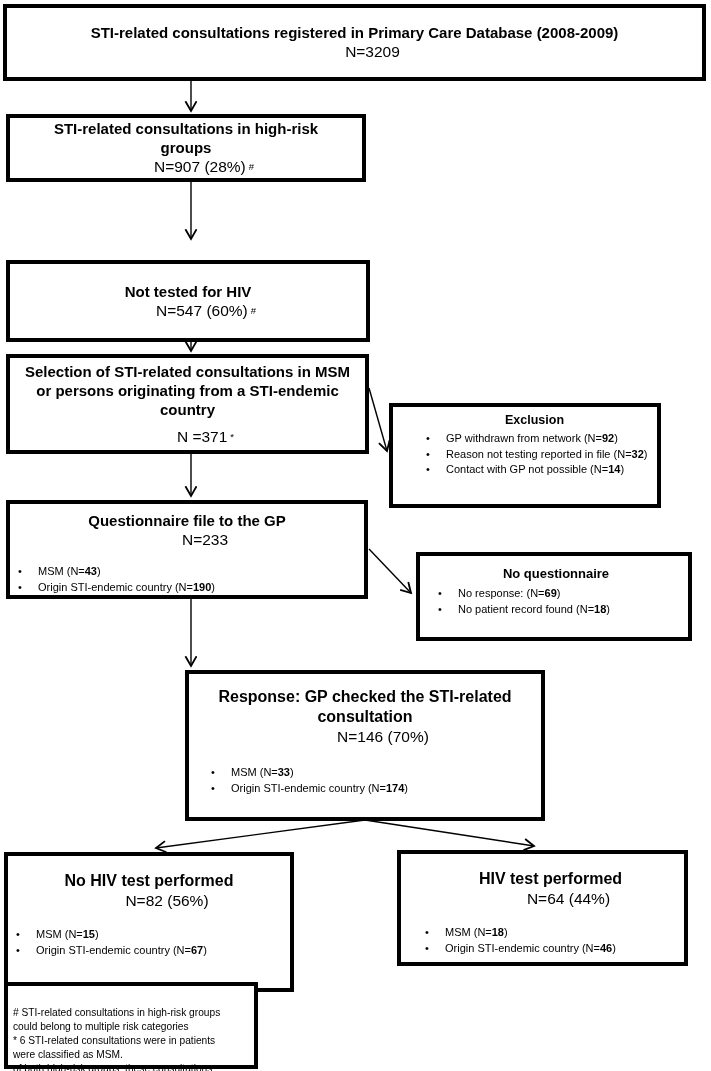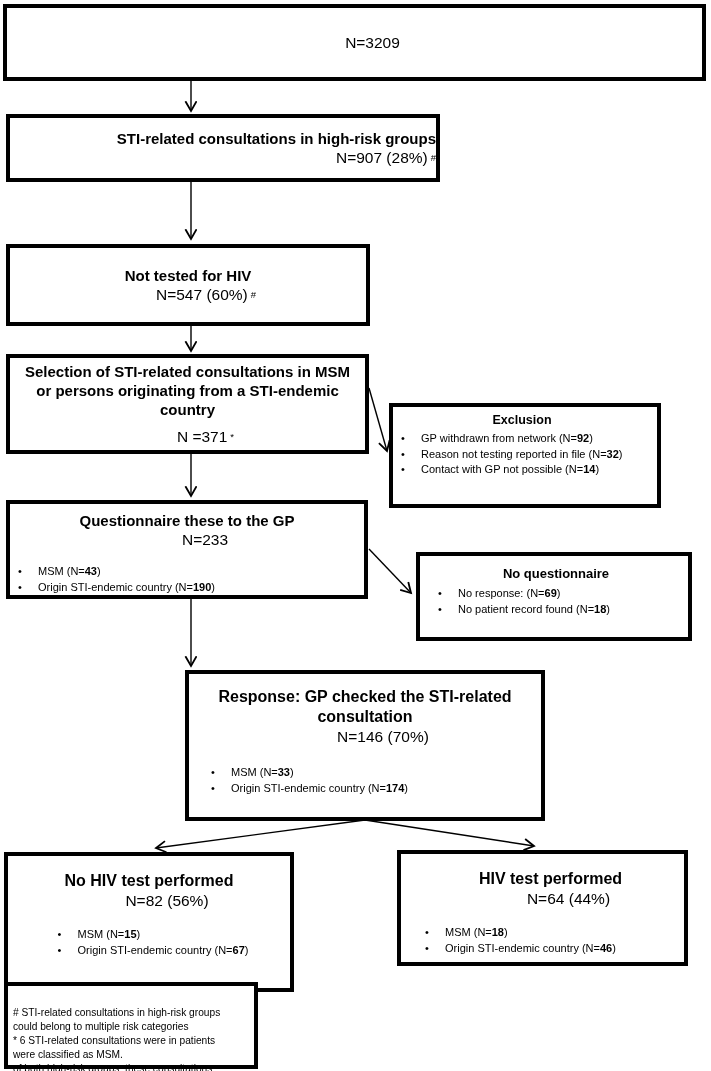--- a/index.html
+++ b/index.html
@@ -19,28 +19,28 @@
   .nline{text-align:center;font-size:15.5px;line-height:20px;font-weight:normal;white-space:nowrap;margin-left:36px;}
   .note-sym{font-size:9.5px;margin-left:3px;vertical-align:2px;}
   .bullets{text-align:left;font-size:11px;line-height:16px;}
   .brow{display:flex;align-items:flex-start;}
   .bdot{flex:none;width:20px;padding-left:8px;font-size:11px;}
   .btext{flex:1;}
   .btext b{font-weight:bold;}
 
   
   .b-registered{left:3px;top:4px;width:703px;height:77px;}
-  .b-highrisk{left:6px;top:114px;width:434px;height:68px;padding:0 0;align-items:flex-end;}
-  .b-nottested{left:6px;top:244px;width:364px;height:82px;}
+  .b-highrisk{left:6px;top:114px;width:360px;height:68px;padding:0 30px;}
+  .b-nottested{left:6px;top:260px;width:364px;height:82px;}
   .b-selection{left:6px;top:354px;width:363px;height:100px;padding:0 6px;gap:8px;}
-  .b-exclusion{left:389px;top:403px;width:272px;height:105px;padding:5px 6px 0 0;}
+  .b-exclusion{left:389px;top:403px;width:272px;height:105px;padding:5px 6px 0 25px;}
   .b-questionnaire{left:6px;top:500px;width:362px;height:99px;padding-top:7px;}
   .b-noq{left:416px;top:552px;width:276px;height:89px;padding:9px 6px 0 10px;}
   .b-response{left:185px;top:670px;width:360px;height:151px;padding:13px 14px 0 14px;}
-  .b-nohiv{left:4px;top:852px;width:290px;height:140px;padding-top:15px;align-items:center;}
+  .b-nohiv{left:4px;top:852px;width:290px;height:140px;padding-top:15px;}
   .b-hiv{left:397px;top:850px;width:291px;height:116px;padding-top:15px;padding-left:16px;}
   .b-footnote{left:4px;top:982px;width:254px;height:87px;padding:20px 5px;}
 
   .b-questionnaire .bullets{margin-top:13px;}
   .b-response .bullets{margin-top:17px;}
   .b-nohiv .bullets,.b-hiv .bullets{margin-top:15px;}
   .b-exclusion .bullets{margin-top:2px;line-height:15.5px;}
   .b-noq .bullets{margin-top:3px;}
   .b-noq .title-sm{font-size:13px;}
 
@@ -62,20 +62,21 @@
     <line x1="191" y1="324" x2="191" y2="351" stroke="#000" stroke-width="1.4" marker-end="url(#ah)"></line>
     <line x1="191" y1="454" x2="191" y2="496" stroke="#000" stroke-width="1.4" marker-end="url(#ah)"></line>
     <line x1="191" y1="599" x2="191" y2="666" stroke="#000" stroke-width="1.4" marker-end="url(#ah)"></line>
     <line x1="369" y1="388" x2="387" y2="451" stroke="#000" stroke-width="1.4" marker-end="url(#ah)"></line>
     <line x1="369" y1="549" x2="411" y2="593" stroke="#000" stroke-width="1.4" marker-end="url(#ah)"></line>
     <line x1="365" y1="820" x2="156" y2="848" stroke="#000" stroke-width="1.4" marker-end="url(#ah)"></line>
     <line x1="365" y1="820" x2="534" y2="846" stroke="#000" stroke-width="1.4" marker-end="url(#ah)"></line>
   </svg>
 
   <div class="box vcenter b-registered">
+    <div class="title">STI-related consultations registered in Primary Care Database (2008-2009)</div>
     <div class="nline"><span>N=3209</span></div>
   </div>
 
   <div class="box vcenter b-highrisk">
     <div class="title">STI-related consultations in high-risk groups</div>
     <div class="nline"><span>N=907 (28%)</span><span class="note-sym">#</span></div>
   </div>
 
   <div class="box vcenter b-nottested">
     <div class="title">Not tested for HIV</div>
@@ -99,21 +100,21 @@
         <span class="btext"><span>Reason not testing reported in file (N=</span><b>32</b><span>)</span></span>
       </div>
       <div class="brow">
         <span class="bdot">•</span>
         <span class="btext"><span>Contact with GP not possible (N=</span><b>14</b><span>)</span></span>
       </div>
     </div>
   </div>
 
   <div class="box b-questionnaire">
-    <div class="title">Questionnaire these to the GP</div>
+    <div class="title">Questionnaire file to the GP</div>
     <div class="nline"><span>N=233</span></div>
     <div class="bullets">
       <div class="brow">
         <span class="bdot">•</span>
         <span class="btext"><span>MSM (N=</span><b>43</b><span>)</span></span>
       </div>
       <div class="brow">
         <span class="bdot">•</span>
         <span class="btext"><span>Origin STI-endemic country (N=</span><b>190</b><span>)</span></span>
       </div>

